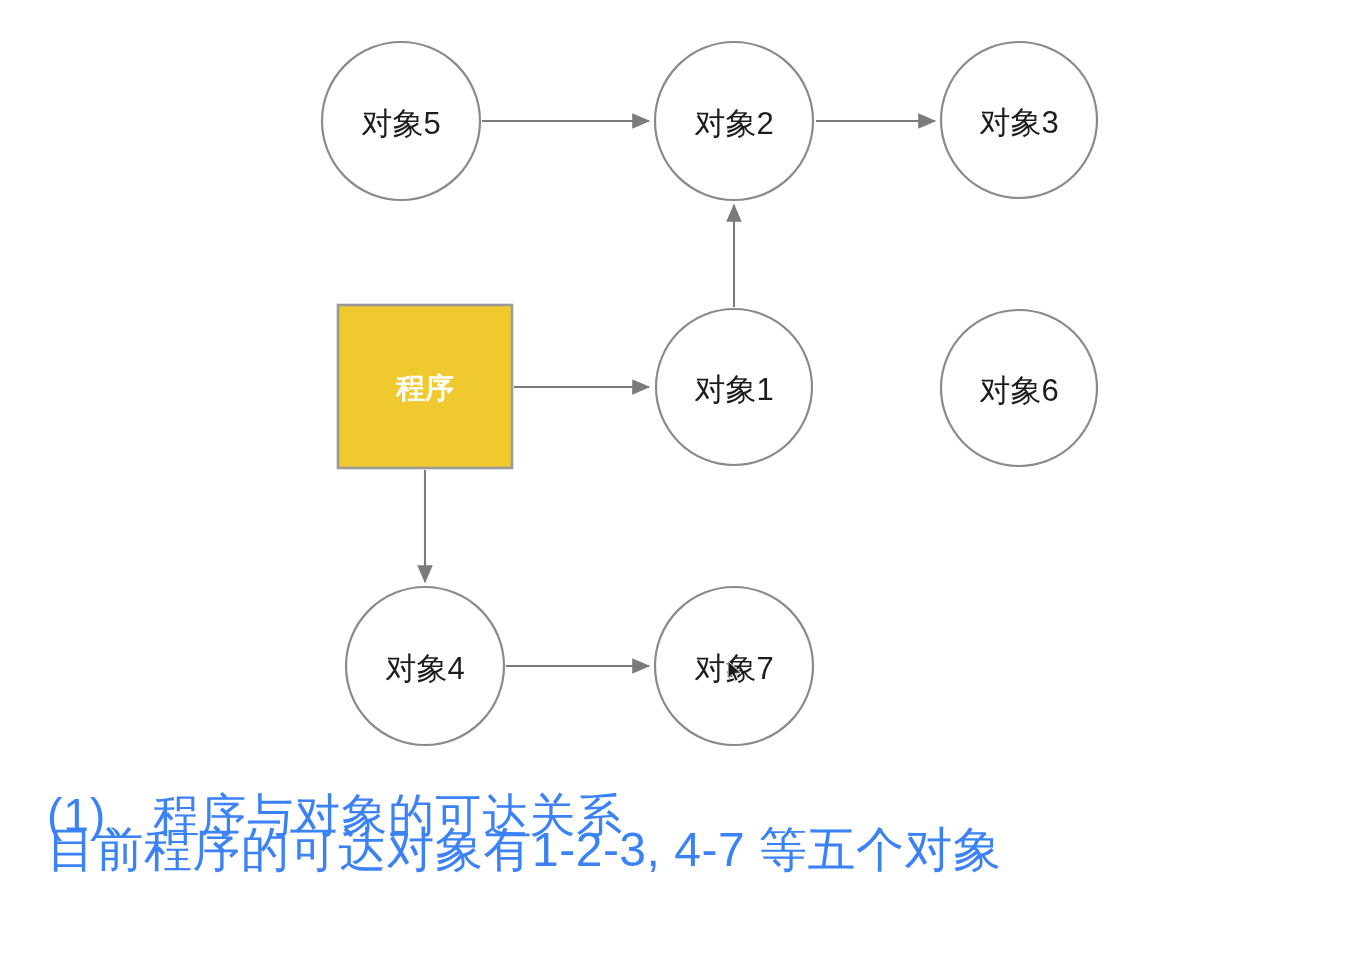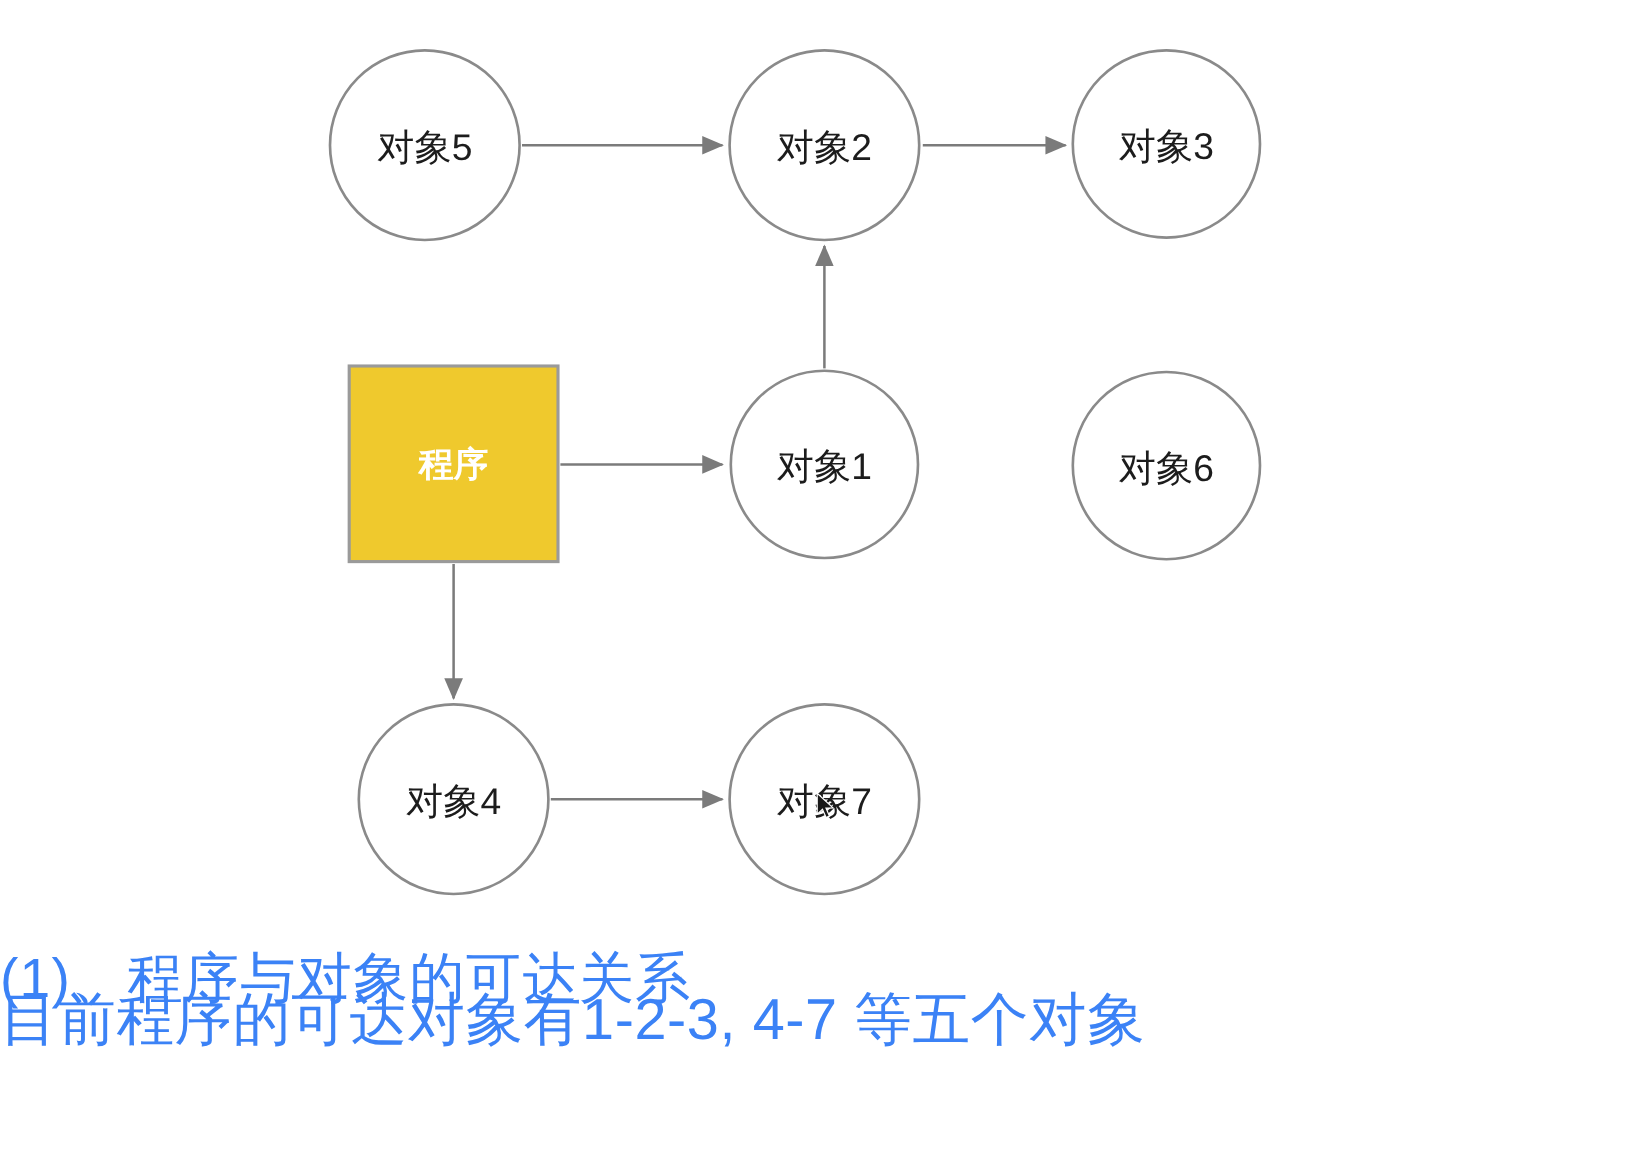--- a/index.html
+++ b/index.html
@@ -10,20 +10,21 @@
   }
   body {
     font-family: "Liberation Sans", "DejaVu Sans", sans-serif;
   }
   #stage {
     position: relative;
     width: 1218px;
     height: 972px;
     background: #ffffff;
     overflow: hidden;
+    margin-left: 47px;
   }
   #diagram-svg {
     position: absolute;
     left: 0;
     top: 0;
     width: 1363px;
     height: 972px;
     display: block;
   }
   .node-circle {

